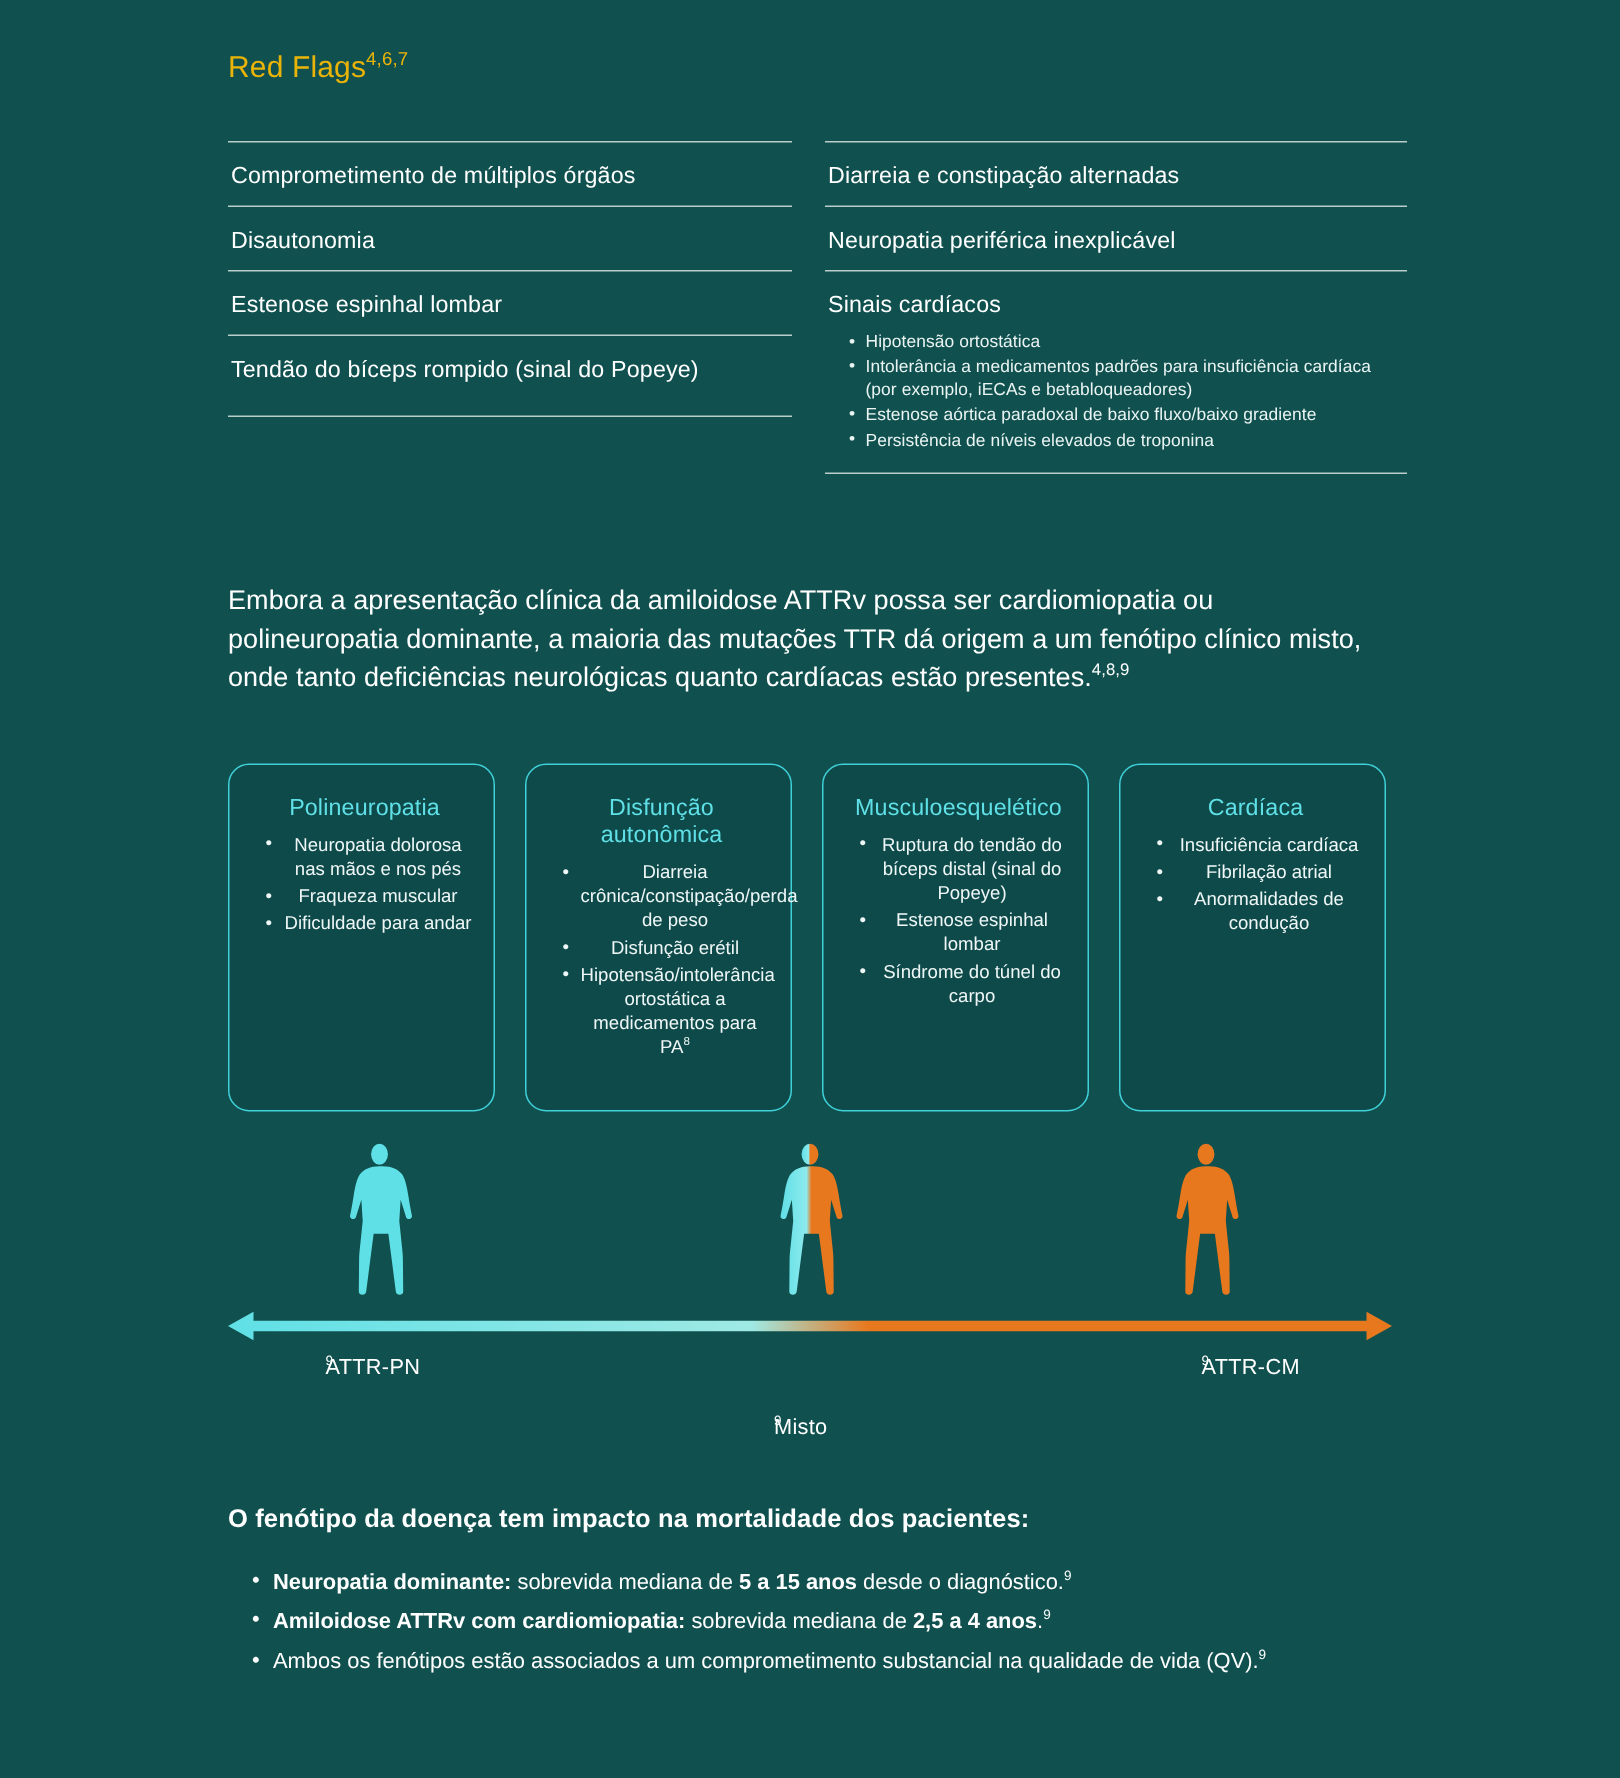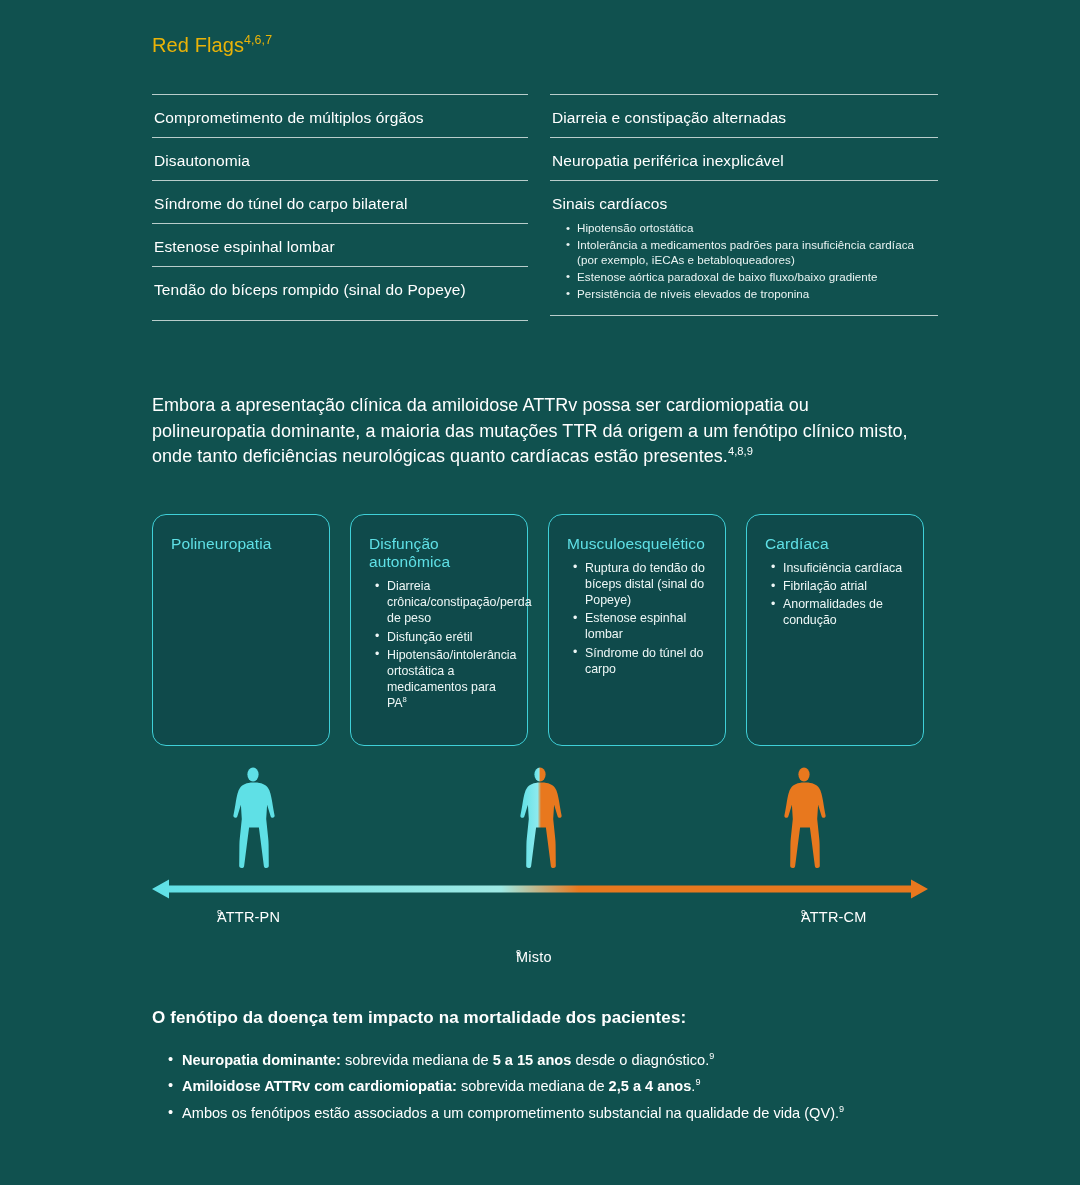--- a/index.html
+++ b/index.html
@@ -110,20 +110,21 @@
   }
   .card {
     width: 178px;
     flex: 0 0 178px;
     height: 232px;
     box-sizing: border-box;
     border: 1px solid #3fd0d8;
     border-radius: 14px;
     background: #0f4a4b;
     padding: 20px 14px 10px 18px;
+    text-align: center;
   }
   .card-title {
     font-size: 15.5px;
     color: #5fe0e6;
     line-height: 1.18;
     margin: 0 0 7px 0;
     font-weight: 400;
     letter-spacing: 0.1px;
   }
   .card-list {
@@ -230,23 +231,20 @@
   <div class="rf-columns">
 
     <div class="rf-col left">
       <div class="rf-item">
         <span class="rf-item-label">Comprometimento de múltiplos órgãos</span>
       </div>
       <div class="rf-item">
         <span class="rf-item-label">Disautonomia</span>
       </div>
       <div class="rf-item">
-        <span class="rf-item-label">Síndrome do túnel do carpo bilateral</span>
-      </div>
-      <div class="rf-item">
         <span class="rf-item-label">Estenose espinhal lombar</span>
       </div>
       <div class="rf-item">
         <span class="rf-item-label">Tendão do bíceps rompido (sinal do Popeye)</span>
       </div>
     </div>
 
     <div class="rf-col right">
       <div class="rf-item">
         <span class="rf-item-label">Diarreia e constipação alternadas</span>
@@ -266,20 +264,25 @@
     </div>
 
   </div>
 
   <p class="lead"><span>Embora a apresentação clínica da amiloidose ATTRv possa ser cardiomiopatia ou polineuropatia dominante, a maioria das mutações TTR dá origem a um fenótipo clínico misto, onde tanto deficiências neurológicas quanto cardíacas estão presentes.</span><sup>4,8,9</sup></p>
 
   <div class="cards">
 
     <div class="card">
       <p class="card-title">Polineuropatia</p>
+      <ul class="card-list">
+        <li>Neuropatia dolorosa nas mãos e nos pés</li>
+        <li>Fraqueza muscular</li>
+        <li>Dificuldade para andar</li>
+      </ul>
     </div>
 
     <div class="card">
       <p class="card-title">Disfunção autonômica</p>
       <ul class="card-list">
         <li>Diarreia crônica/constipação/perda de peso</li>
         <li>Disfunção erétil</li>
         <li><span>Hipotensão/intolerância ortostática a medicamentos para PA</span><sup>8</sup></li>
       </ul>
     </div>

